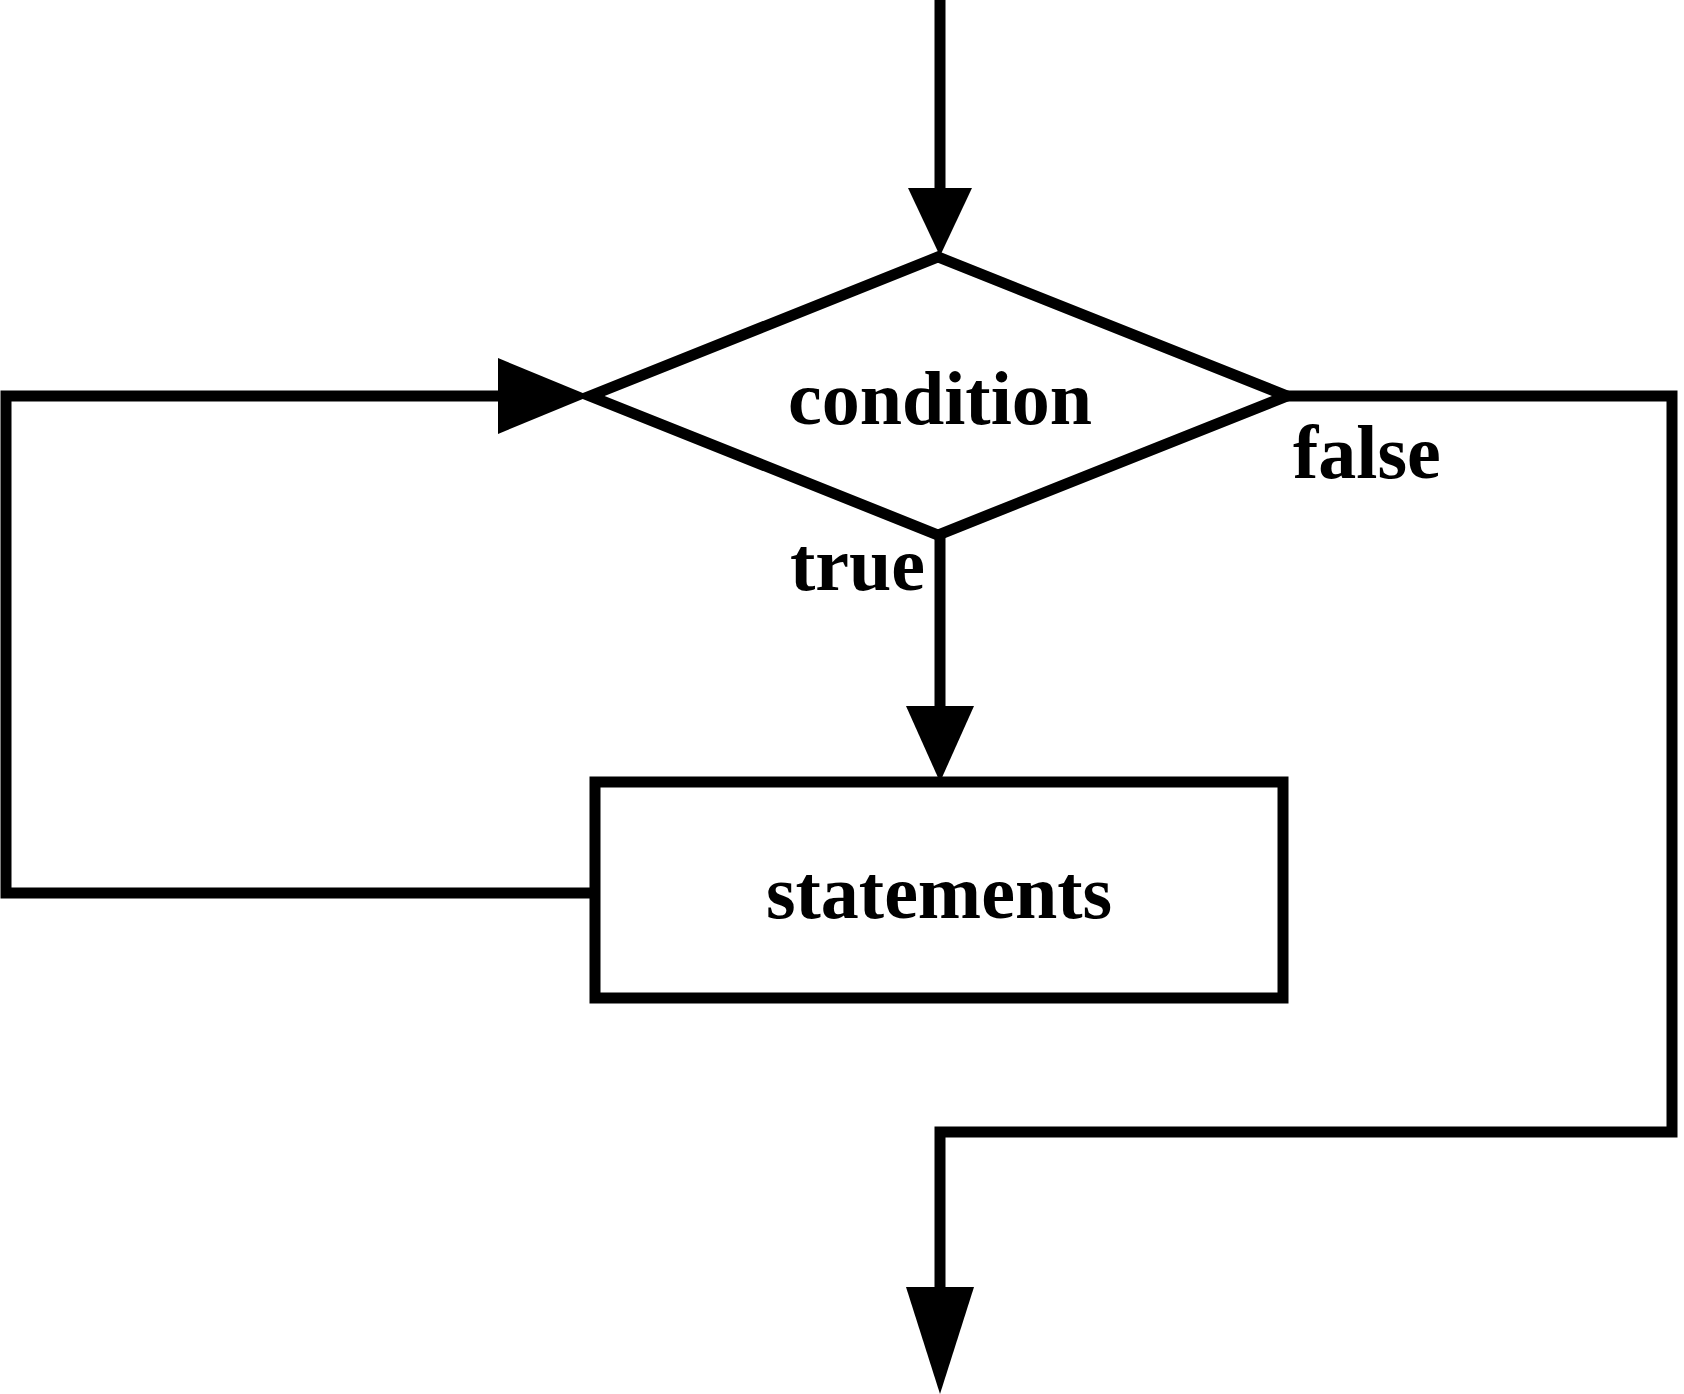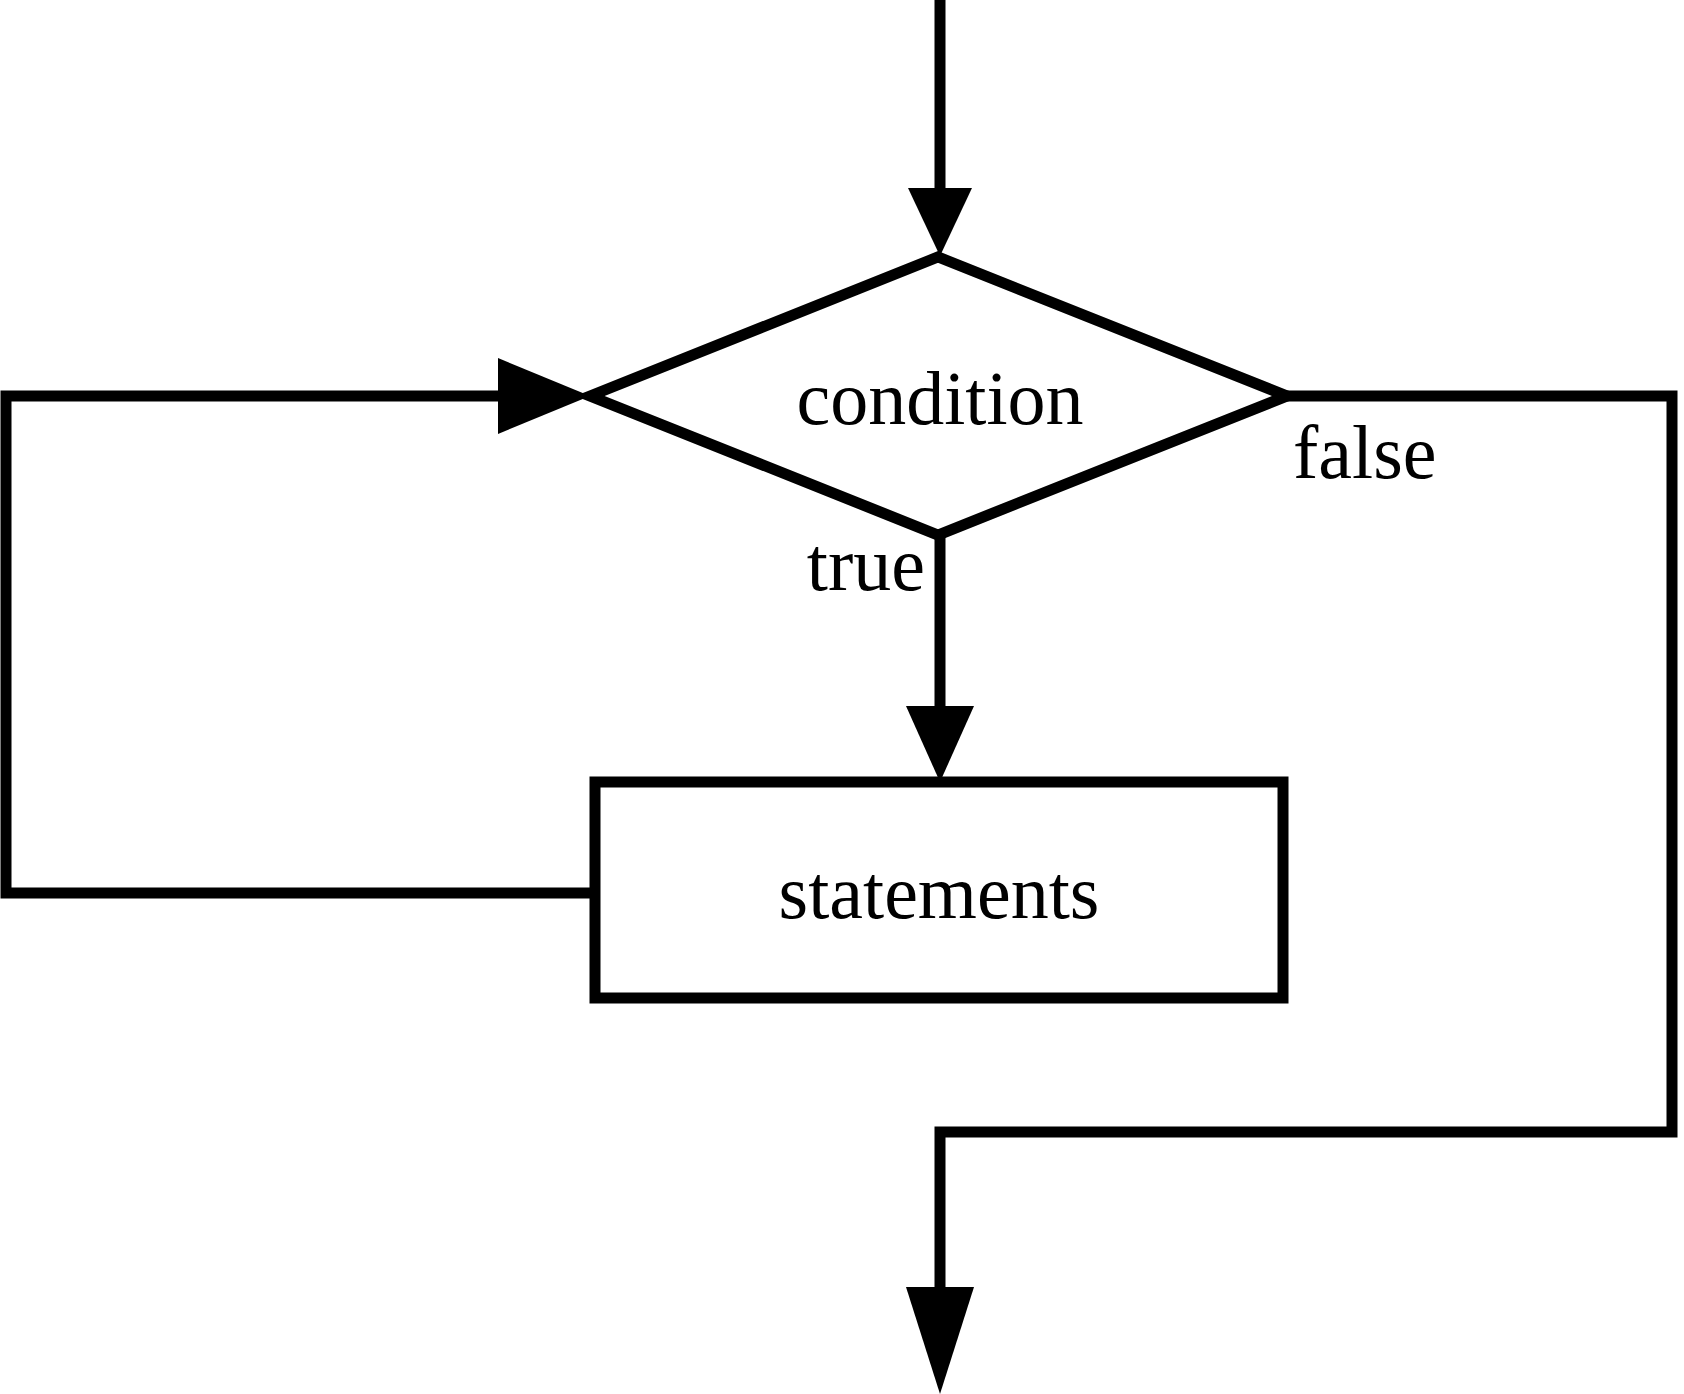--- a/index.html
+++ b/index.html
@@ -9,20 +9,21 @@
   }
   body {
     font-family: "Liberation Serif", "DejaVu Serif", serif;
   }
   #canvas {
     position: relative;
     width: 1684px;
     height: 1394px;
     background: #ffffff;
     overflow: hidden;
+    font-weight: bold;
   }
   #flow-svg {
     position: absolute;
     left: 0;
     top: 0;
     width: 1684px;
     height: 1394px;
   }
   .flow-line {
     fill: none;

